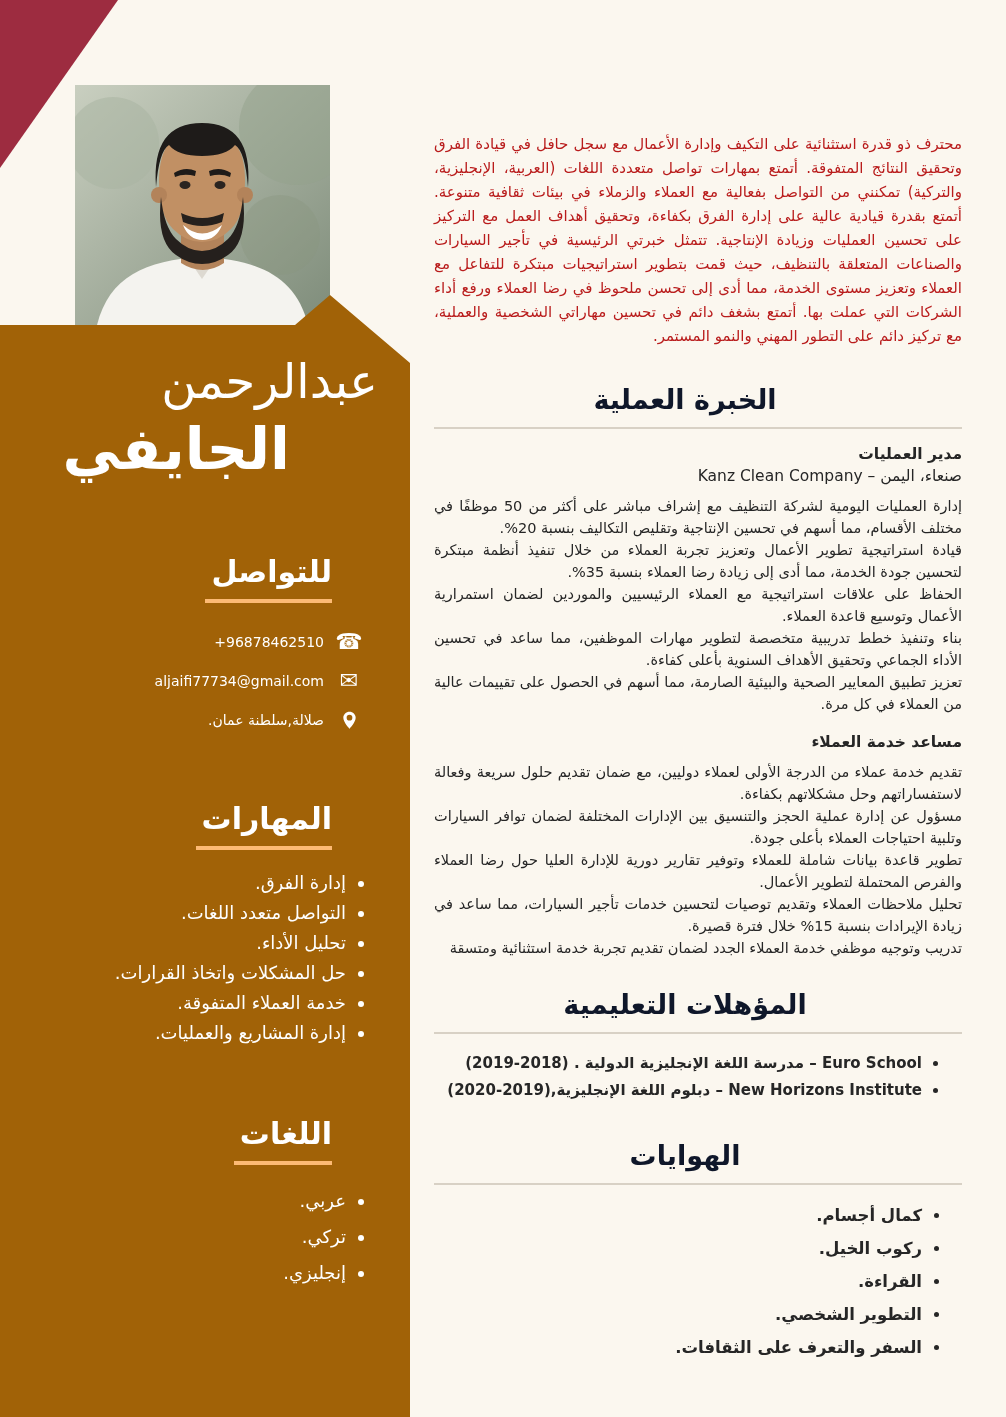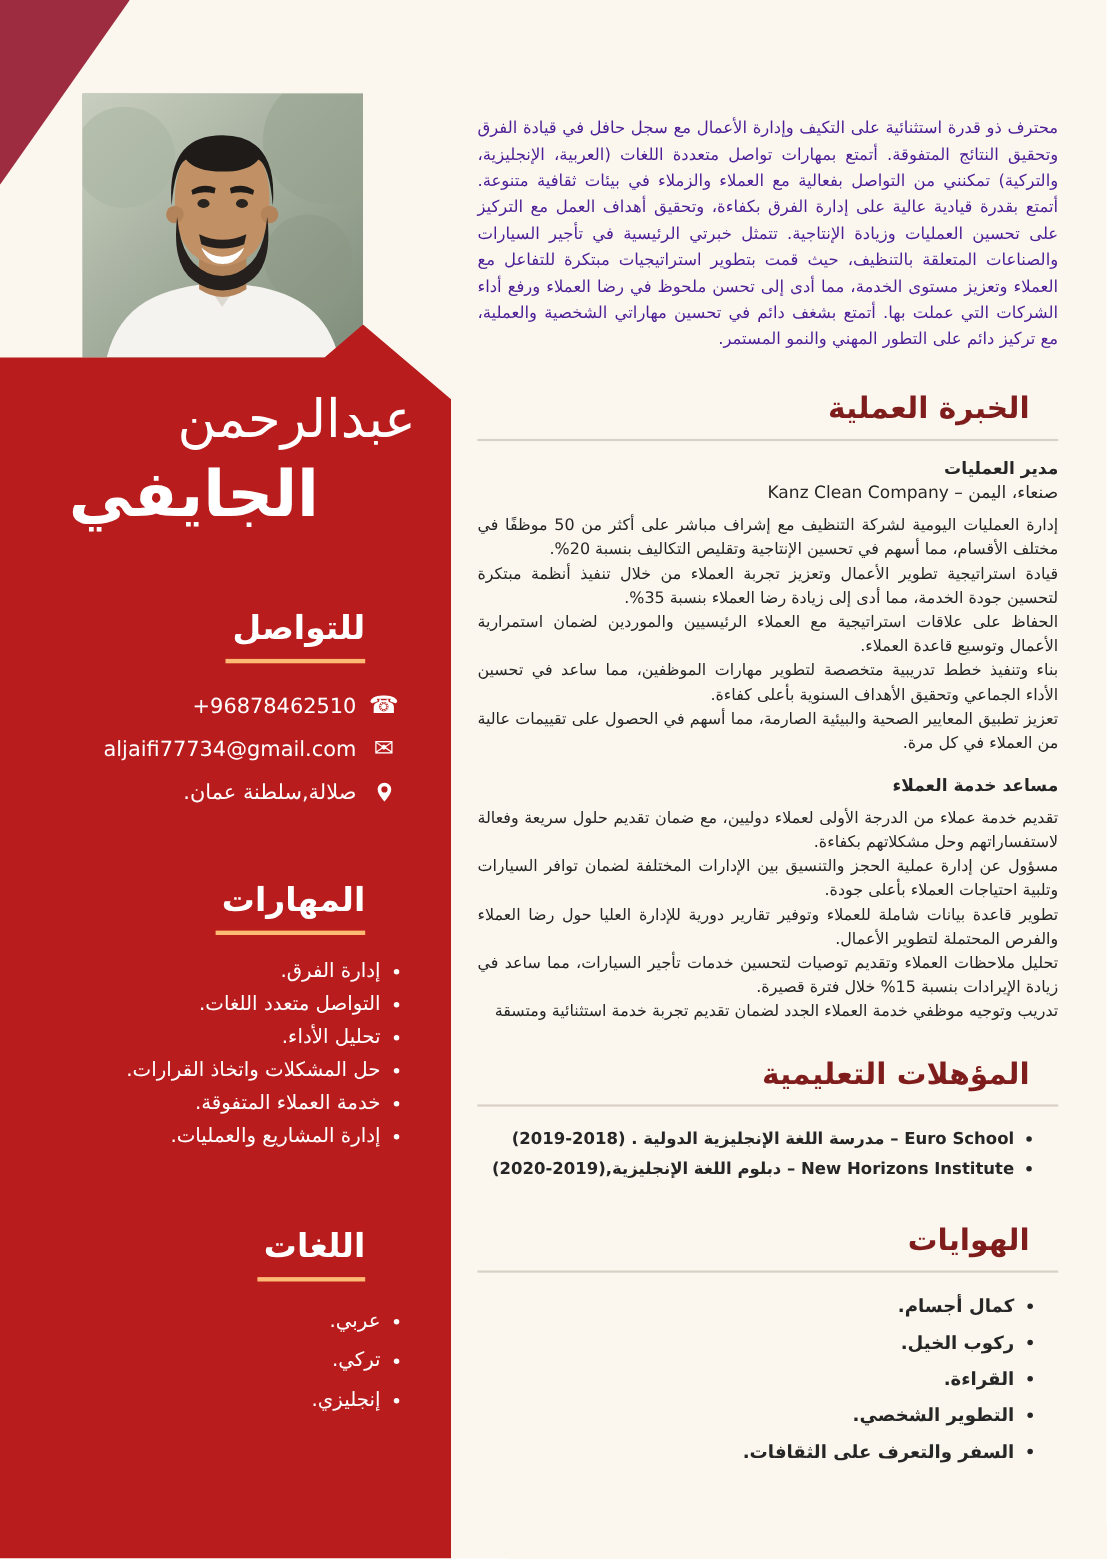--- a/index.html
+++ b/index.html
@@ -17,52 +17,52 @@
   }
   .photo {
     position:absolute; left:75px; top:85px; width:255px; height:240px;
     z-index:2; overflow:hidden; background:#9aa694;
   }
   .photo svg { display:block; }
 
   
   .sidebar {
     position:absolute; left:0; top:295px; width:410px; height:1122px;
-    background:#b91c1c; z-index:3; color:#fff; direction:rtl;
+    background:#a16207; z-index:3; color:#fff; direction:rtl;
     clip-path:polygon(0 30px,295px 30px,330px 0,410px 68px,410px 1122px,0 1122px);
     padding:55px 32px 0 26px;
   }
   .name1 { font-size:48px; line-height:62px; font-weight:400; text-align:right; }
   .name2 { font-size:58px; line-height:74px; font-weight:700; text-align:right; margin-right:88px; }
 
   .side-head-wrap { text-align:right; margin-right:46px; margin-top:68px; }
   .side-head {
     display:inline-block; font-size:30px; font-weight:700;
     border-bottom:4px solid #fdba74; padding-bottom:10px; padding-left:6px;
   }
   .contact { margin-top:26px; margin-right:16px; display:flex; flex-direction:column; gap:13px; }
   .crow { display:flex; align-items:center; gap:12px; }
   .cicon { width:26px; height:26px; flex:none; display:flex; align-items:center; justify-content:center;
            font-size:22px; line-height:26px; color:#fff; }
-  .ctext { font-size:19px; }
+  .ctext { font-size:14px; }
   .ltr { direction:ltr; unicode-bidi:isolate; }
 
   .side-list { margin:18px 14px 0 0; padding-right:18px; list-style:disc; }
   .side-list li { font-size:18px; line-height:30px; }
   .lang-list li { line-height:36px; }
 
   
   .main {
     position:absolute; left:410px; top:0; width:596px; height:1417px;
     padding:104px 44px 16px 24px; direction:rtl; overflow:hidden;
   }
-  .summary { font-size:15px; line-height:24px; text-align:justify; color:#4c1d95; }
+  .summary { font-size:15px; line-height:24px; text-align:justify; color:#b91c1c;margin-top:28px; }
 
   .sec-bar { border-bottom:2px solid #d8d1c5; padding-bottom:12px; }
-  .sec-title { color:#7f1d1d; font-size:27px; font-weight:700; text-align:right; padding-right:26px; letter-spacing:1px; }
+  .sec-title { color:#0f172a; font-size:27px; font-weight:700; text-align:center; padding-right:26px; letter-spacing:1px; }
   .sec-exp { margin-top:36px; }
   .sec-edu { margin-top:30px; }
   .sec-hob { margin-top:36px; }
 
   .job { margin-top:14px; }
   .job + .job { margin-top:16px; }
   .job-title { font-size:15.5px; font-weight:700; line-height:22px; }
   .job-co { font-size:15.5px; font-weight:400; line-height:22px; }
   .job-points { margin-top:8px; }
   .job-points p { font-size:14.5px; line-height:22px; text-align:justify; }

